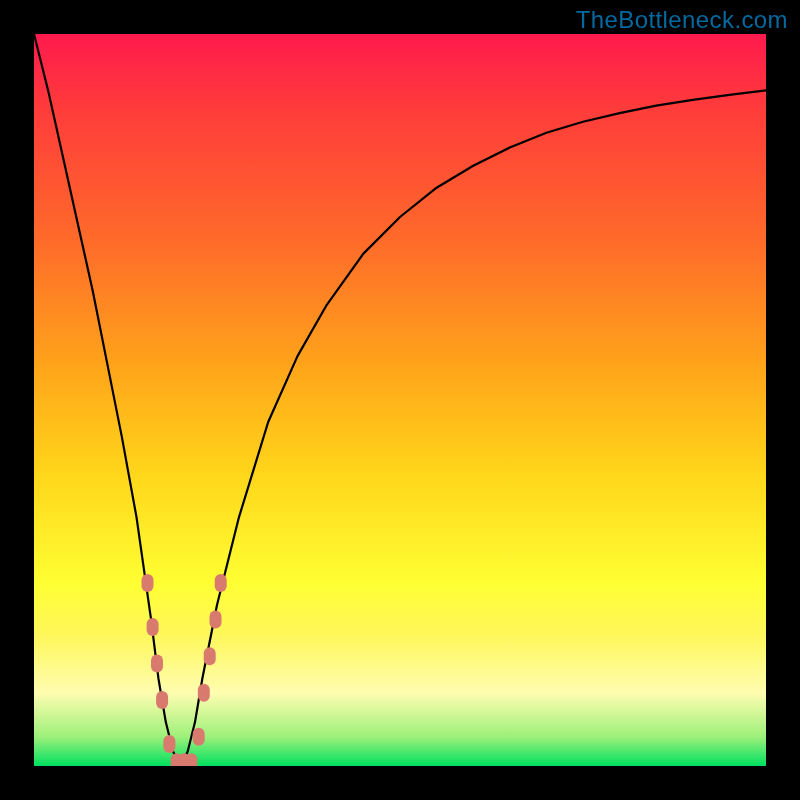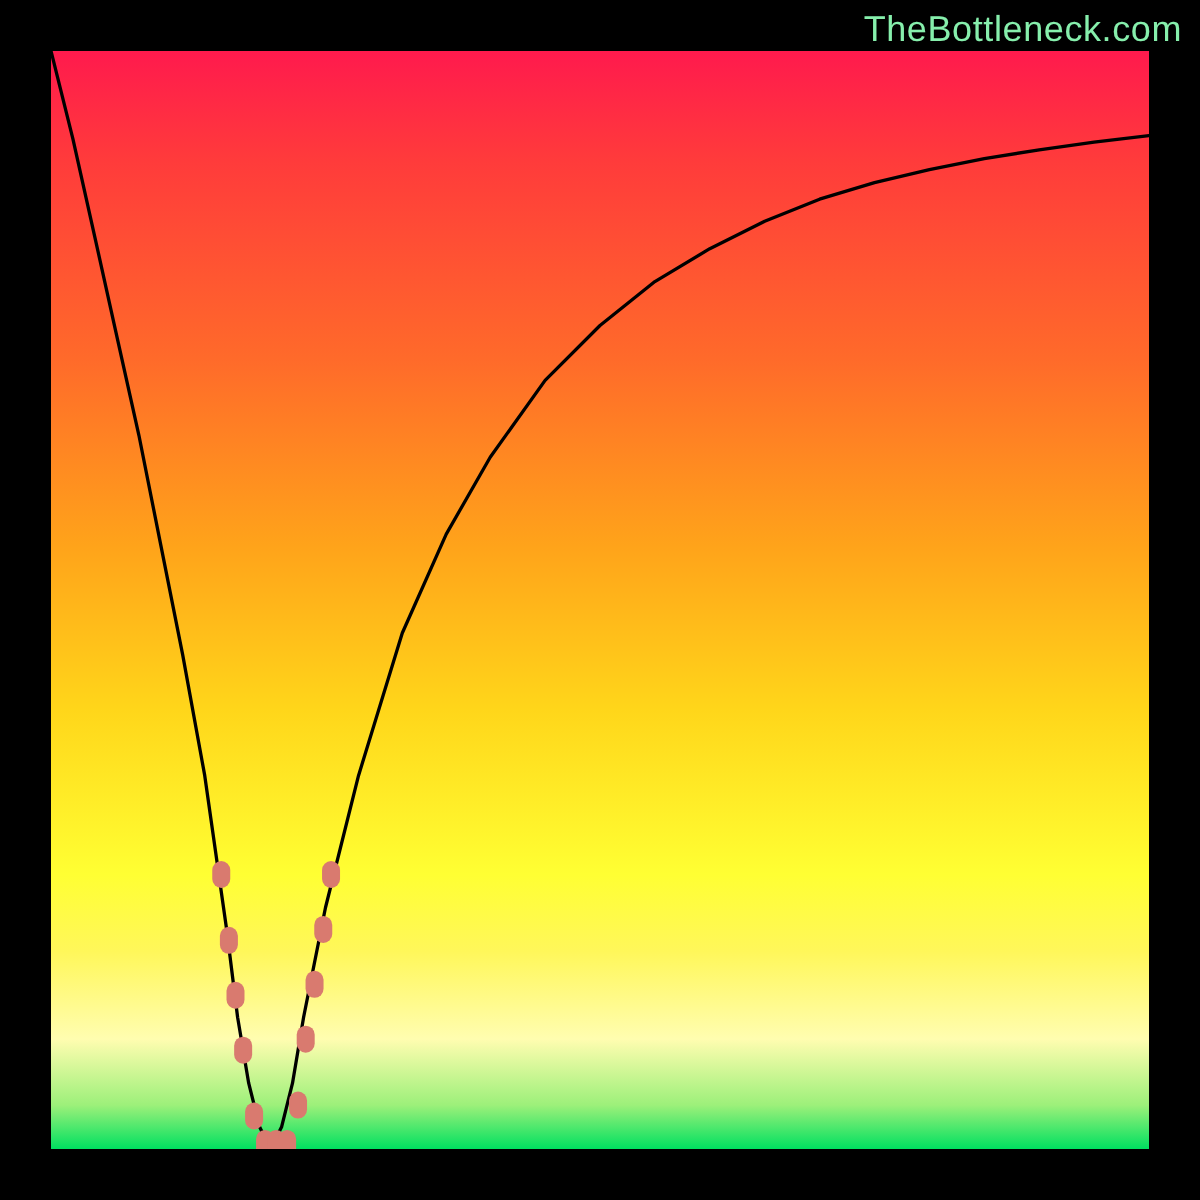--- a/index.html
+++ b/index.html
@@ -34,21 +34,21 @@
       #ffff33 75%,
       #fff75a 82%,
       #fffdb0 90%,
       #9df07a 96%,
       #00e060 100%);
   }
   .watermark {
     position: absolute;
     top: 6px;
     right: 12px;
-    color: #86efac;
+    color: #0369a1;
     font-size: 24px;
     font-weight: 500;
     letter-spacing: 0.4px;
   }
   svg.curve {
     position: absolute;
     top: 0;
     left: 0;
     width: 732px;
     height: 732px;

